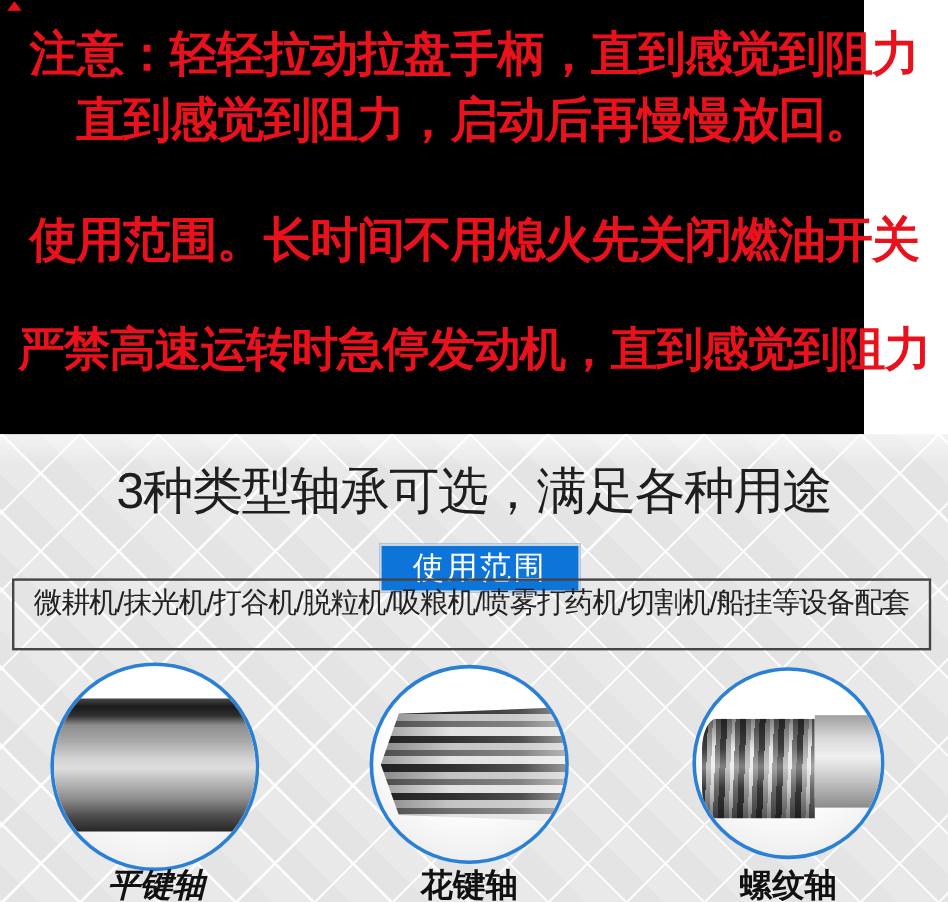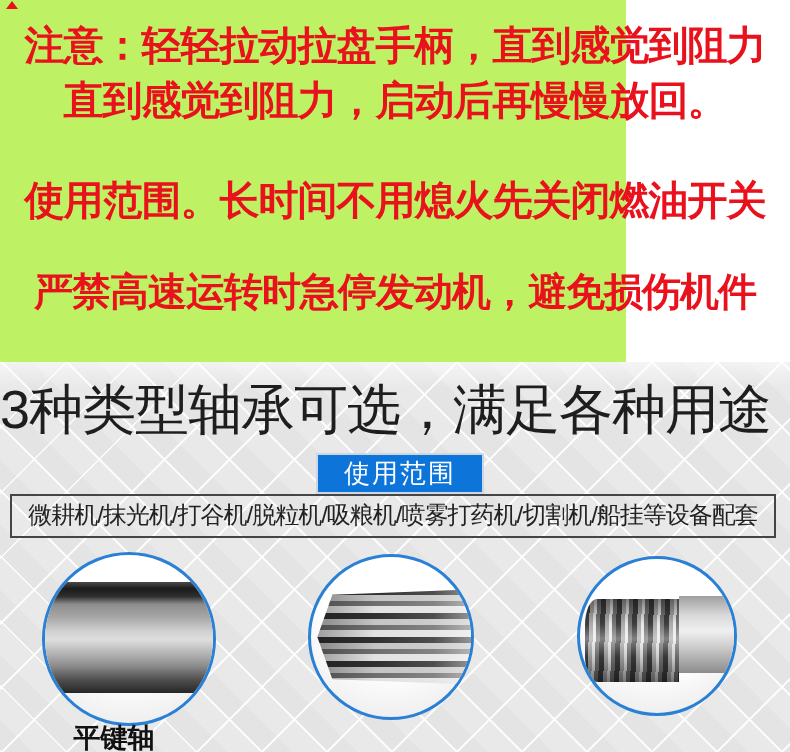--- a/index.html
+++ b/index.html
@@ -8,22 +8,22 @@
     font-family:"Liberation Sans",sans-serif;
     background:#ffffff;
   }
   .page{
     position:relative;width:790px;height:752px;
     overflow:hidden;background:#ffffff;
   }
 
   
   .notice-section{
-    position:absolute;left:0;top:0;width:626px;height:362px;
-    background:#bef264;
+    position:absolute;left:0;top:0;width:720px;height:362px;
+    background:#000000;
   }
   .corner-mark{
     position:absolute;left:6px;top:1px;width:0;height:0;
     border-left:6px solid transparent;border-right:6px solid transparent;
     border-bottom:8px solid #e8111c;
   }
   .notice-para{
     position:absolute;left:0;width:790px;margin:0;
     text-align:center;white-space:nowrap;
     color:#e8111c;font-weight:bold;font-size:40px;
@@ -38,33 +38,33 @@
     position:absolute;left:0;top:362px;width:790px;height:390px;
     background-color:#e9e9e9;
     background-image:
       linear-gradient(180deg, rgba(255,255,255,0.55) 0px, rgba(255,255,255,0) 26px),
       repeating-linear-gradient(45deg, rgba(255,255,255,0.85) 0px, rgba(255,255,255,0.85) 2px, rgba(255,255,255,0) 2px, rgba(255,255,255,0) 46px),
       repeating-linear-gradient(135deg, rgba(255,255,255,0.85) 0px, rgba(255,255,255,0.85) 2px, rgba(255,255,255,0) 2px, rgba(255,255,255,0) 46px),
       repeating-linear-gradient(45deg, rgba(0,0,0,0.025) 0px, rgba(0,0,0,0.025) 23px, rgba(0,0,0,0) 23px, rgba(0,0,0,0) 46px);
   }
   .section-title{
     position:absolute;left:0;top:24px;width:790px;margin:0;
-    text-align:left;white-space:nowrap;
-    color:#1e1e1e;font-weight:500;font-size:54px;line-height:46px;
+    text-align:center;white-space:nowrap;
+    color:#1e1e1e;font-weight:500;font-size:42px;line-height:46px;
     letter-spacing:-1px;
   }
   .scope-ribbon{
     position:absolute;left:316px;top:91px;width:164px;height:37px;
     background:#0d74d9;
     border:2px solid #cdd7e4;box-sizing:content-box;
     color:#ffffff;font-size:26px;line-height:37px;text-align:center;
     letter-spacing:2px;
   }
   .scope-box{
-    position:absolute;left:10px;top:132px;width:766px;height:44px;
+    position:absolute;left:10px;top:120px;width:766px;height:60px;
     border:2px solid #454545;box-sizing:border-box;
     overflow:hidden;
   }
   .scope-text{
     display:block;width:100%;margin:0;
     text-align:center;white-space:nowrap;
     color:#222222;font-size:24px;line-height:37px;letter-spacing:-1px;
   }
 
   
@@ -105,21 +105,21 @@
   .shaft-thread-shank{
     position:absolute;left:64%;width:44%;top:24%;height:50%;
     background:linear-gradient(180deg, #9f9f9f 0%, #d9d9d9 25%, #f0f0f0 45%, #cfcfcf 65%, #8b8b8b 100%);
   }
 
   .shaft-label{
     position:absolute;margin:0;top:362px;
     text-align:center;white-space:nowrap;
     color:#111111;font-weight:bold;font-size:27px;line-height:28px;
   }
-  .label-1{left:24px;width:180px;}
+  .label-1{left:40px;width:180px;font-style:italic;}
   .label-2{left:303px;width:176px;}
   .label-3{left:572px;width:170px;}
 </style>
 </head>
 <body>
 
 <div class="page">
 
   <div class="notice-section">
     <div class="corner-mark"></div>
@@ -127,21 +127,21 @@
     <p class="notice-para para1">
       <span>注意：轻轻拉动拉盘手柄，直到感觉到阻力</span><br>
       <span>直到感觉到阻力，启动后再慢慢放回。</span>
     </p>
 
     <p class="notice-para para2">
       <br>
       <span>使用范围。长时间不用熄火先关闭燃油开关</span>
     </p>
 
-    <p class="notice-para para3">严禁高速运转时急停发动机，避免损伤机件</p>
+    <p class="notice-para para3">严禁高速运转时急停发动机，直到感觉到阻力</p>
   </div>
 
   <div class="pattern-section">
 
     <h2 class="section-title">3种类型轴承可选，满足各种用途</h2>
 
     <div class="scope-ribbon">使用范围</div>
 
     <div class="scope-box">
       <span class="scope-text">微耕机/抹光机/打谷机/脱粒机/吸粮机/喷雾打药机/切割机/船挂等设备配套</span>
@@ -154,15 +154,17 @@
     <div class="shaft-circle circle-2">
       <div class="shaft-spline"></div>
     </div>
 
     <div class="shaft-circle circle-3">
       <div class="shaft-thread-rod"></div>
       <div class="shaft-thread-shank"></div>
     </div>
 
     <p class="shaft-label label-1">平键轴</p>
+    <p class="shaft-label label-2">花键轴</p>
+    <p class="shaft-label label-3">螺纹轴</p>
   </div>
 
 </div>
 
 </body></html>

